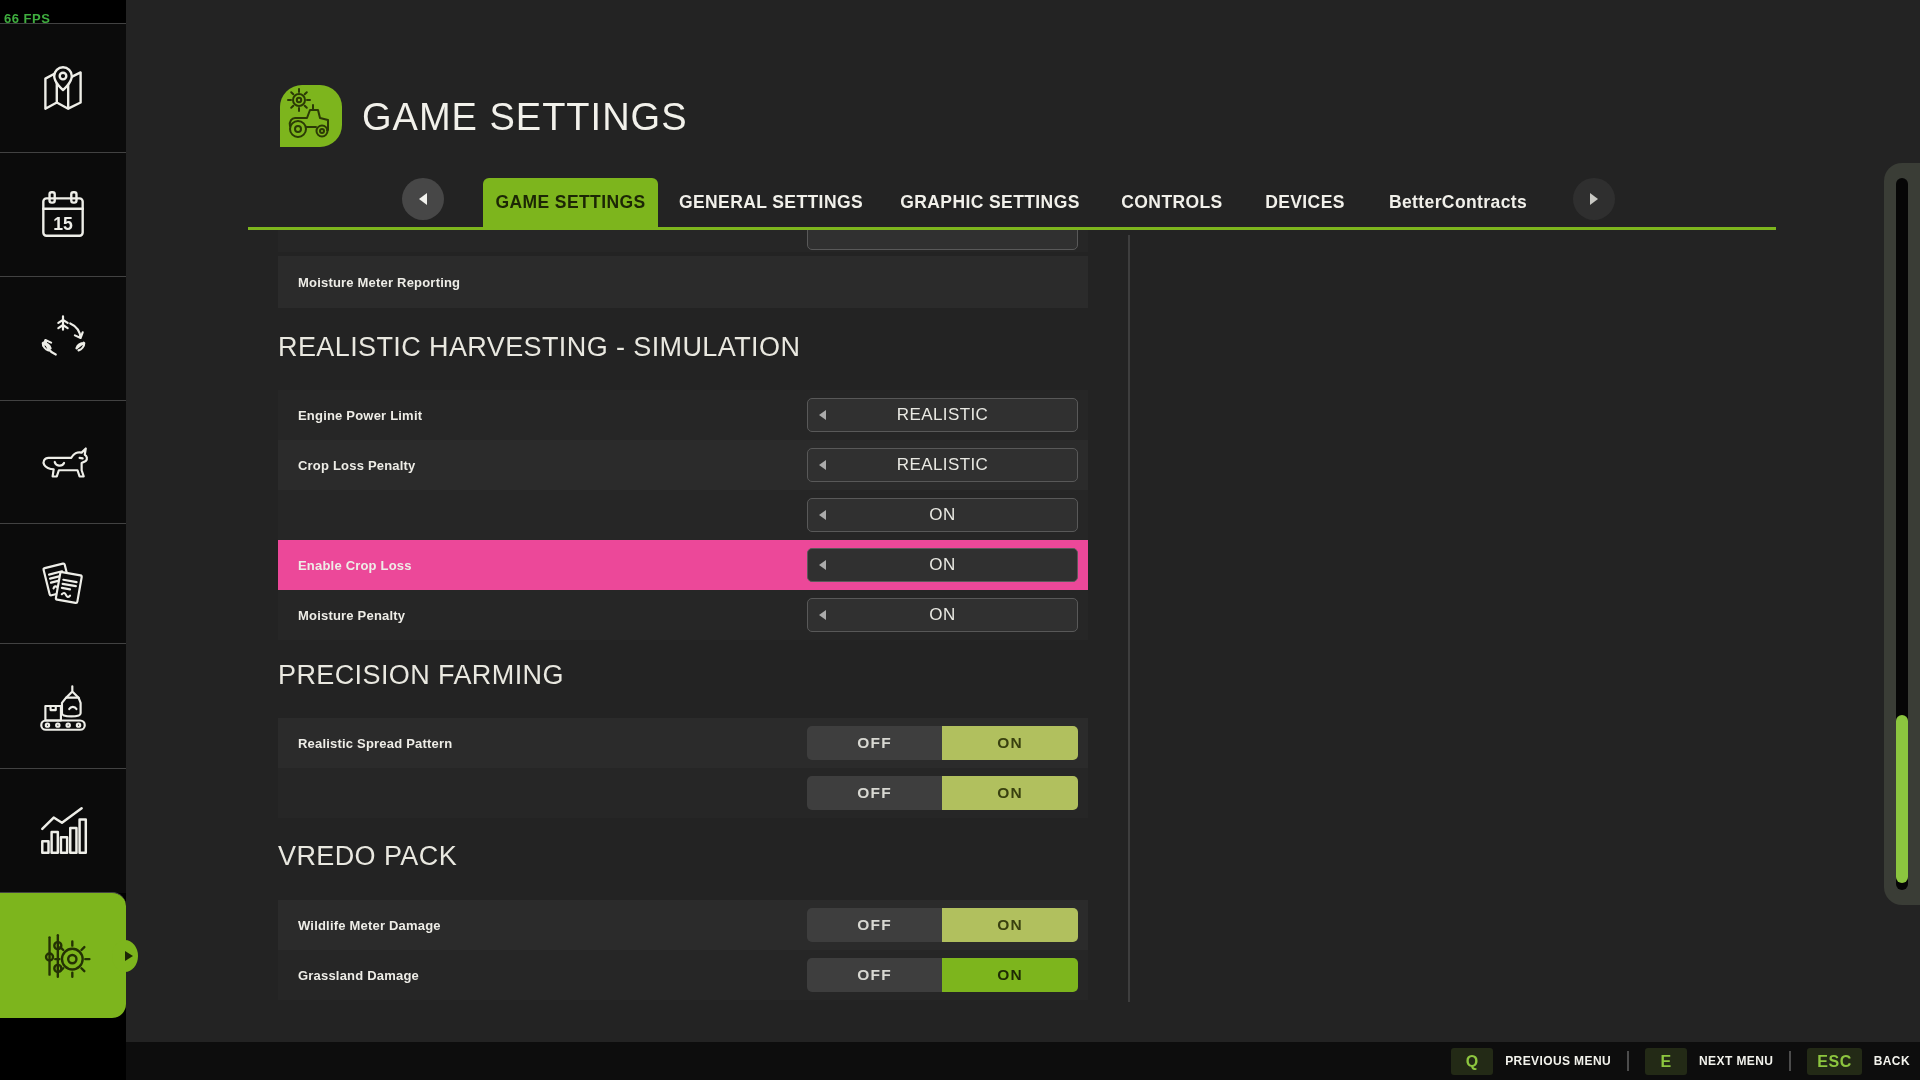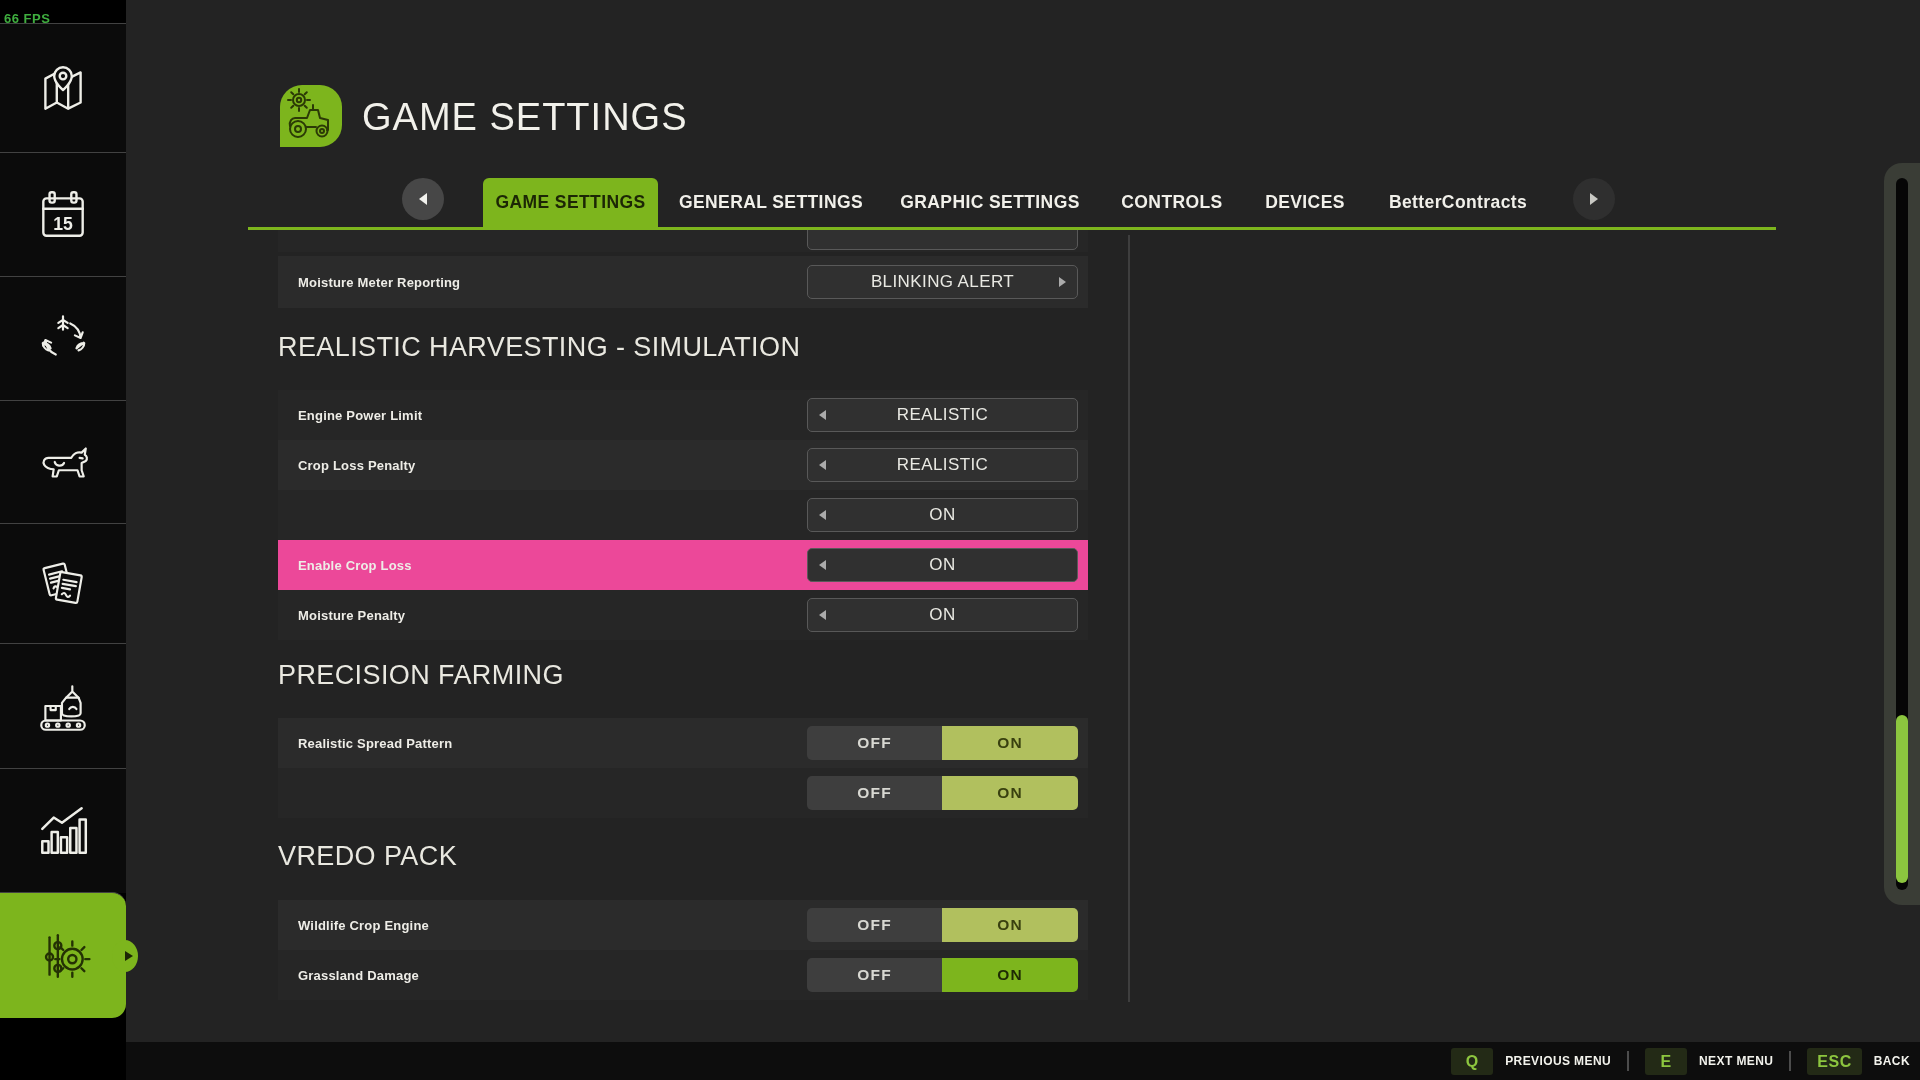--- a/index.html
+++ b/index.html
@@ -242,24 +242,20 @@
       <div class="tab" style="left: 1458px;">BetterContracts</div>
     </div>
   <div class="tab-underline"></div>
 
   <div id="content">
       <div class="partial-clip" style="top: 230px; height: 22px; background: rgb(38, 38, 38);">
         <div class="ctrl" style="top: -14px;"></div>
       </div>
       <div class="row" style="top: 256px; height: 52px; background: rgb(43, 43, 43);">
         <div class="row-label">Moisture Meter Reporting</div>
-        <div class="ctrl" style="top: 9px;">
-          <span class="ctrl-value">BLINKING ALERT</span>
-          <span class="ctrl-arrow right"></span>
-        </div>
       </div>
       <div class="section-title" style="top: 332px;">REALISTIC HARVESTING - SIMULATION</div>
       <div class="row" style="top: 390px; height: 50px; background: rgb(38, 38, 38);">
         <div class="row-label">Engine Power Limit</div>
         <div class="ctrl" style="top: 8px;">
           <span class="ctrl-arrow left"></span>
           <span class="ctrl-value">REALISTIC</span>
         </div>
       </div>
       <div class="row" style="top: 440px; height: 50px; background: rgb(43, 43, 43);">
@@ -298,21 +294,21 @@
         </div>
       </div>
       <div class="row" style="top: 768px; height: 50px; background: rgb(38, 38, 38);">
         <div class="toggle" style="top: 8px;">
           <div class="toggle-half toggle-off">OFF</div>
           <div class="toggle-half toggle-on" style="background: rgb(177, 192, 94); color: rgb(57, 64, 15);">ON</div>
         </div>
       </div>
       <div class="section-title" style="top: 841px;">VREDO PACK</div>
       <div class="row" style="top: 900px; height: 50px; background: rgb(43, 43, 43);">
-        <div class="row-label">Wildlife Crop Engine</div>
+        <div class="row-label">Wildlife Meter Damage</div>
         <div class="toggle" style="top: 8px;">
           <div class="toggle-half toggle-off">OFF</div>
           <div class="toggle-half toggle-on" style="background: rgb(177, 192, 94); color: rgb(57, 64, 15);">ON</div>
         </div>
       </div>
       <div class="row" style="top: 950px; height: 50px; background: rgb(38, 38, 38);">
         <div class="row-label">Grassland Damage</div>
         <div class="toggle" style="top: 8px;">
           <div class="toggle-half toggle-off">OFF</div>
           <div class="toggle-half toggle-on" style="background: rgb(125, 181, 29); color: rgb(30, 43, 4);">ON</div>

